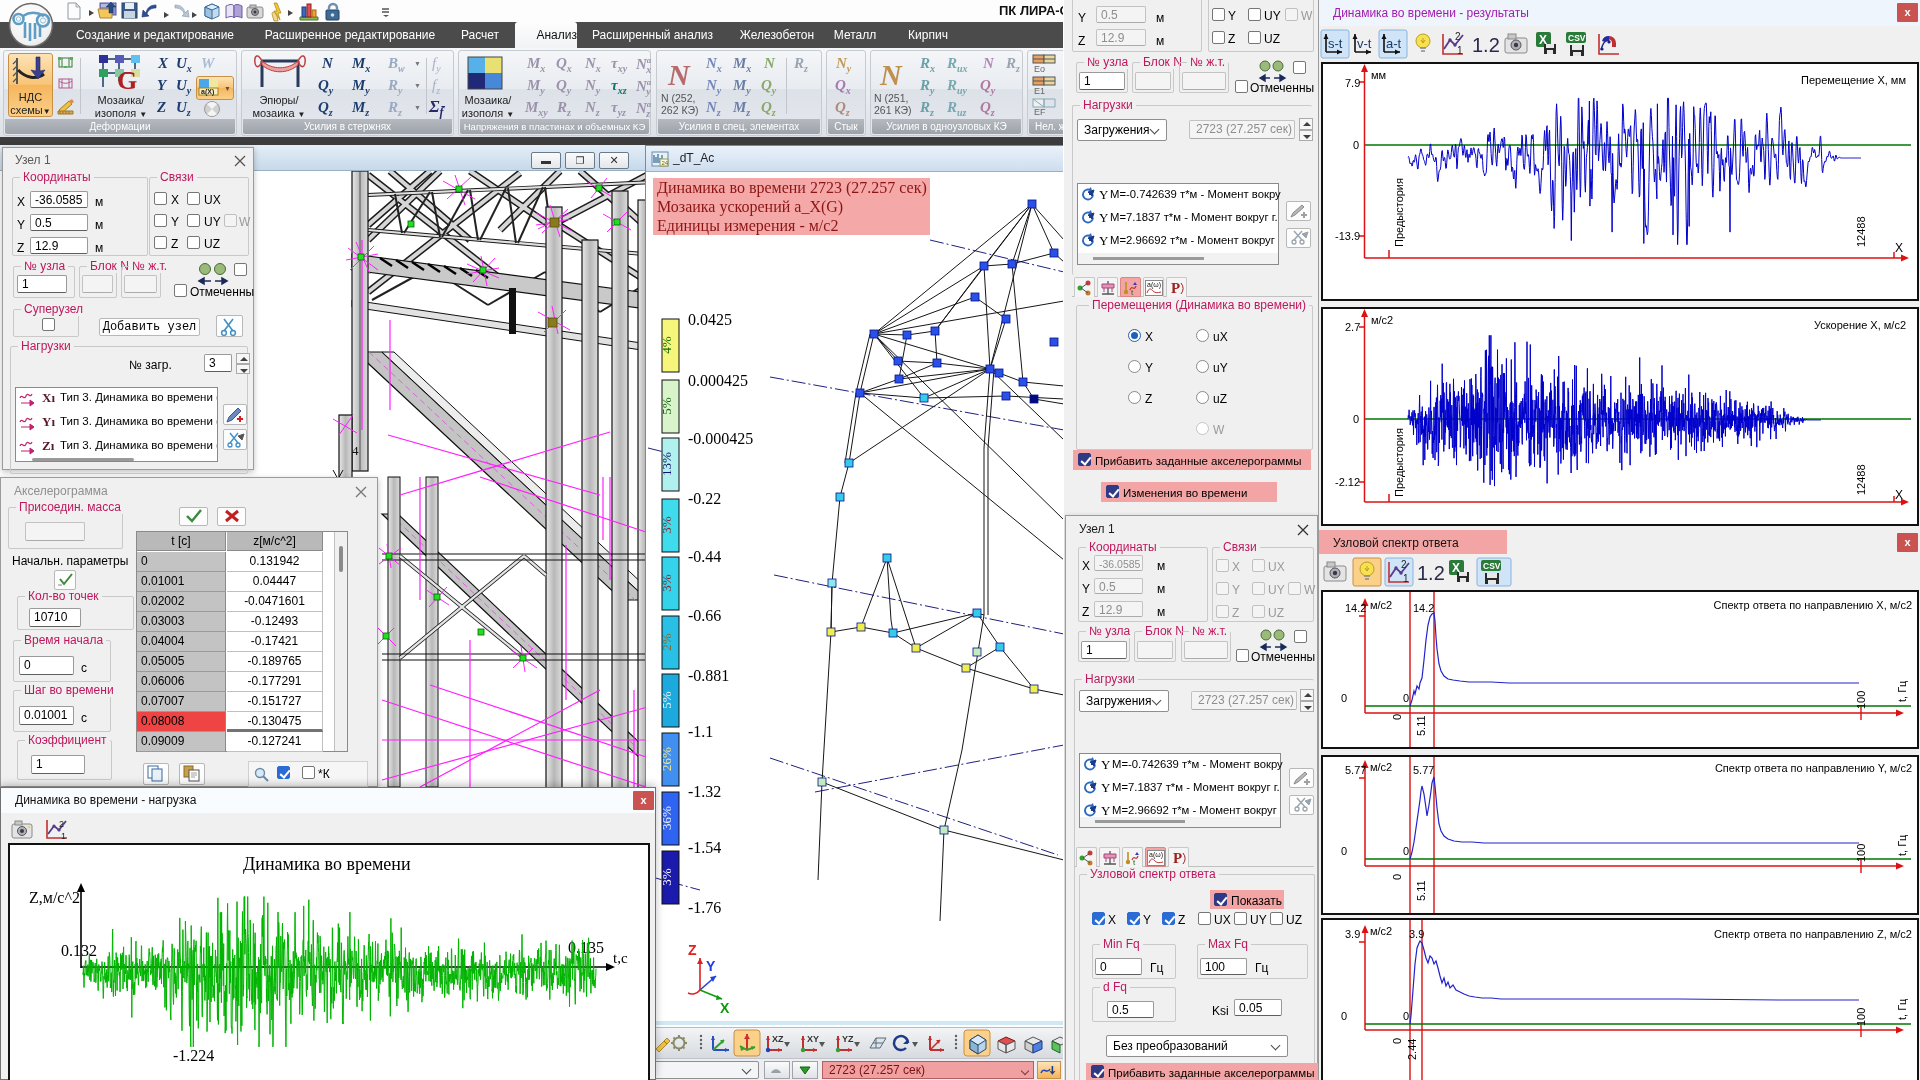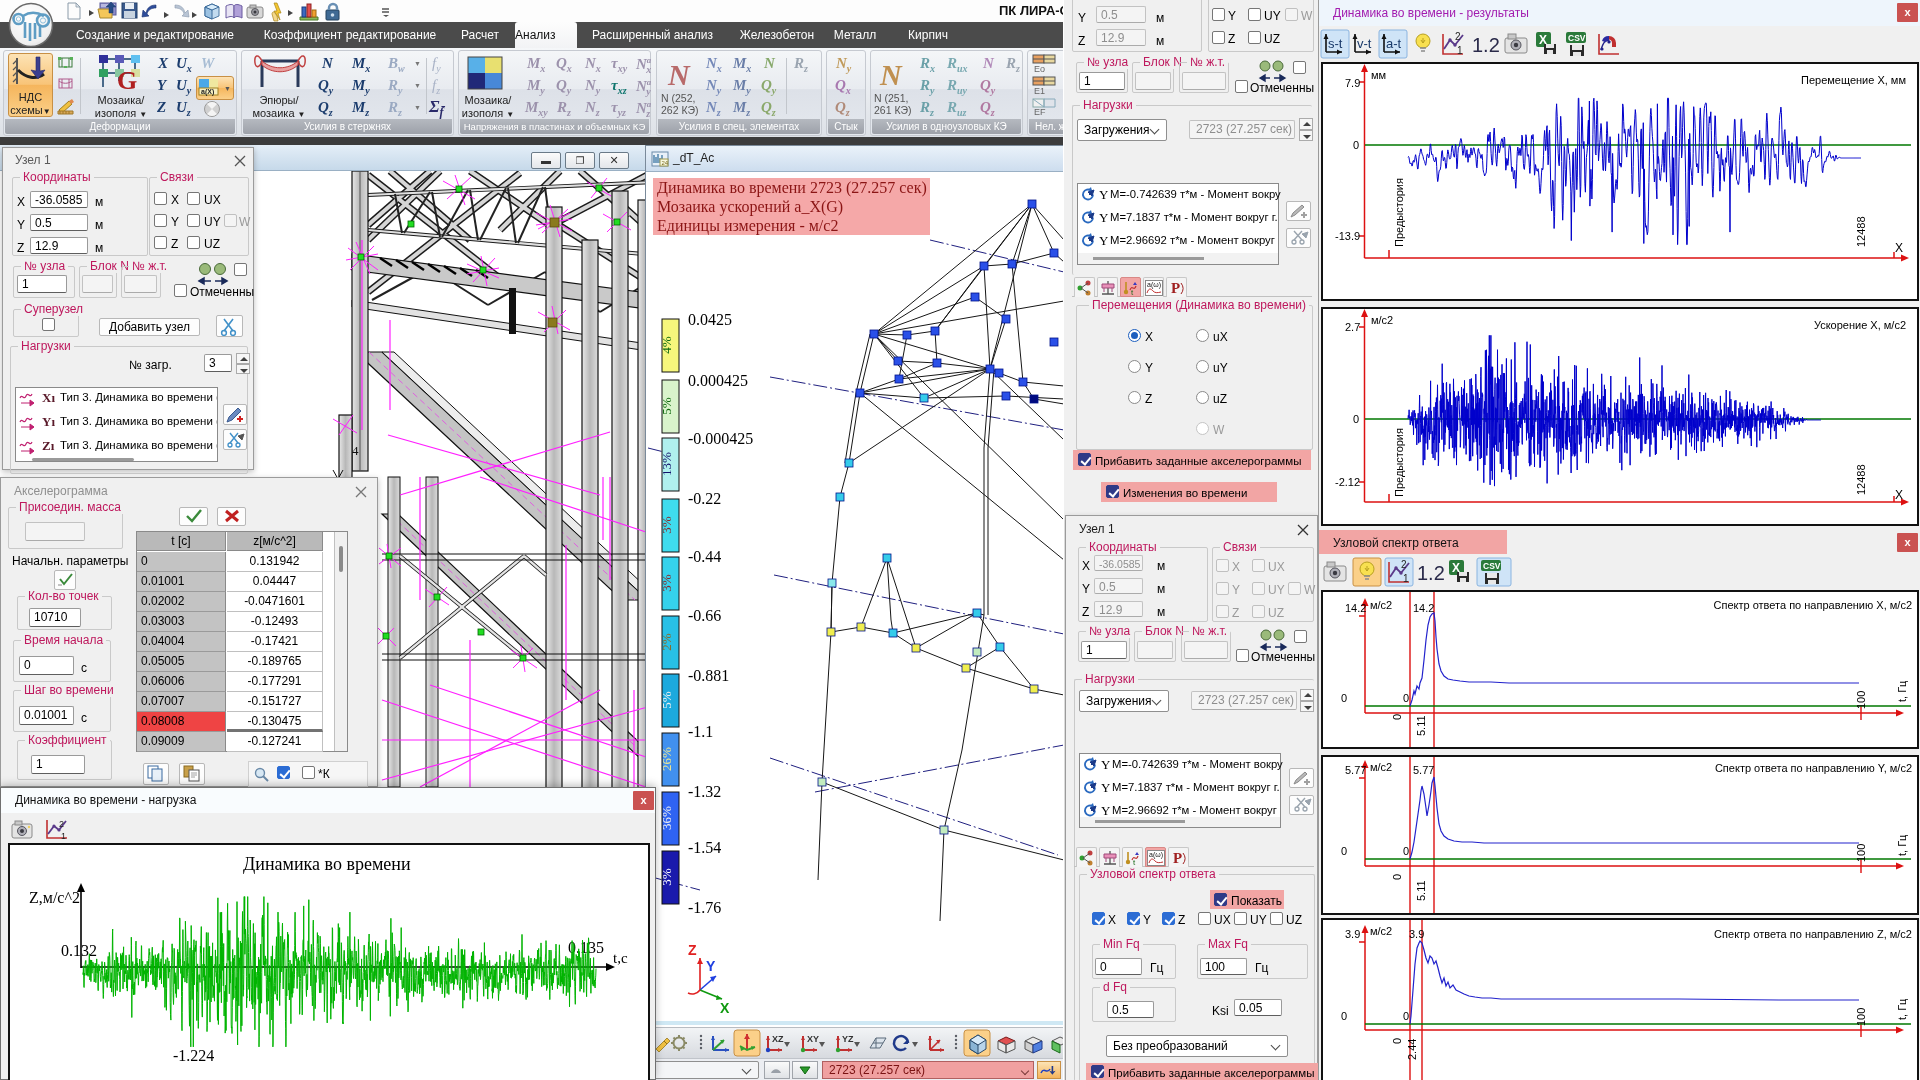--- a/index.html
+++ b/index.html
@@ -92,23 +92,23 @@
         <path d="M5 7V5a4 4 0 018 0v2" fill="none" stroke="#6a90b4" stroke-width="2.5"></path>
         <circle cx="8.5" cy="12" r="1.8" fill="#cfe0ee"></circle>
       </g>
 <path d="M322 8h7M322 11h7" stroke="#555" stroke-width="1.4"></path>
       <path d="M323 14l3 2 3-2z" fill="#555"></path>
 </g>
 </svg>
 
 <div class="abs" style="left:0;top:22px;width:1063px;height:26px;background:#4b4b4b;"></div>
 <div class="rtab" style="left:70px;width:170px;text-align:center;top:22px;">Создание и редактирование</div>
-<div class="rtab" style="left:262px;width:176px;text-align:center;top:22px;">Коэффициент редактирование</div>
+<div class="rtab" style="left:262px;width:176px;text-align:center;top:22px;">Расширенное редактирование</div>
 <div class="rtab" style="left:452px;width:56px;text-align:center;top:22px;">Расчет</div>
-<div class="abs" style="left:515px;top:22px;width:62px;height:26px;background:linear-gradient(#fdfdfd,#f2f3f5);border-radius:3px 3px 0 0;text-align:left;line-height:26px;color:#111;font-size:12px;">Анализ</div>
+<div class="abs" style="left:515px;top:22px;width:62px;height:26px;background:linear-gradient(#fdfdfd,#f2f3f5);border-radius:3px 3px 0 0;text-align:right;line-height:26px;color:#111;font-size:12px;">Анализ</div>
 <div class="rtab" style="left:592px;width:120px;text-align:center;top:22px;">Расширенный анализ</div>
 <div class="rtab" style="left:735px;width:84px;text-align:center;top:22px;">Железобетон</div>
 <div class="rtab" style="left:832px;width:46px;text-align:center;top:22px;">Металл</div>
 <div class="rtab" style="left:904px;width:48px;text-align:center;top:22px;">Кирпич</div>
 
 <div class="abs" style="left:0;top:48px;width:1063px;height:89px;background:linear-gradient(#f5f7f9,#dde1e7);"></div>
 <div class="abs" style="left:0;top:137px;width:1063px;height:8px;background:#3c3c3c;"></div>
 
 <svg class="abs" style="left:8px;top:2px;" width="46" height="46" viewBox="0 0 46 46">
 <defs>
@@ -854,21 +854,21 @@
       <circle cx="23" cy="7" r="5.5" fill="#9aba7a" stroke="#4a6a3a"></circle>
 <path d="M14 19H2M2 19l5-3v6zM18 19h12M30 19l-5-3v6z" fill="#1a2a5a" stroke="#1a2a5a" stroke-width="1.5"></path>
 </svg>
 <div class="cb" style="left:231px;top:115px;"></div>
 <div class="cb" style="left:171px;top:136px;"></div>
     <div class="lbl" style="left:187px;top:137px;">Отмеченны</div>
 <div class="grp" style="left:10px;top:161px;width:66px;height:28px;">
       <span>Суперузел</span>
     </div>
 <div class="cb" style="left:39px;top:170px;"></div>
-<div class="btn" style="left:96px;top:170px;width:101px;height:18px;line-height:17px;font-size:12px;">Добавить узел</div>
+<div class="btn" style="left:96px;top:170px;width:101px;height:18px;line-height:17px;font-size:12px;font-family:Liberation Mono, monospace;">Добавить узел</div>
 <div class="btn" style="left:213px;top:167px;width:27px;height:22px;"><svg width="24" height="20" viewBox="0 0 24 20">
         <path d="M6 3l9 12M15 3L6 15" stroke="#4090c8" stroke-width="1.6"></path>
         <circle cx="6" cy="17" r="2.4" fill="none" stroke="#4090c8" stroke-width="1.5"></circle>
         <circle cx="15" cy="17" r="2.4" fill="none" stroke="#4090c8" stroke-width="1.5"></circle>
       </svg></div>
 <div class="grp" style="left:7px;top:198px;width:238px;height:128px;">
       <span>Нагрузки</span>
     </div>
 <div class="lbl" style="left:126px;top:210px;">№ загр.</div>
 <div class="inp" style="left:201px;top:206px;width:28px;height:18px;">3</div>
@@ -922,21 +922,21 @@
         <path d="M6 8l5 5 9-11" stroke="#3a8a3a" stroke-width="2.4" fill="none"></path>
       </svg></div>
 <div class="btn" style="left:216px;top:29px;width:29px;height:19px;"><svg width="26" height="16">
         <path d="M7 3l12 10M19 3L7 13" stroke="#c02020" stroke-width="3"></path>
       </svg></div>
 <div class="lbl" style="left:11px;top:76px;">Начальн. параметры</div>
 <div class="btn" style="left:53px;top:92px;width:22px;height:20px;"><svg width="20" height="17">
         <path d="M5 8l4 5 8-10" stroke="#3a8a3a" stroke-width="2" fill="none"></path>
         <path d="M3 14h4" stroke="#888"></path>
       </svg></div>
-<div class="grp" style="left:16px;top:118px;width:95px;height:34px;">
+<div class="grp" style="left:16px;top:118px;width:117px;height:34px;">
       <span>Кол-во точек</span>
     </div>
 <div class="inp" style="left:28px;top:130px;width:52px;height:19px;">10710</div>
 <div class="grp" style="left:12px;top:162px;width:98px;height:42px;">
       <span>Время начала</span>
     </div>
 <div class="inp" style="left:18px;top:178px;width:55px;height:19px;">0</div>
     <div class="lbl" style="left:80px;top:183px;">с</div>
 <div class="grp" style="left:12px;top:212px;width:98px;height:42px;">
       <span>Шаг во времени</span>

